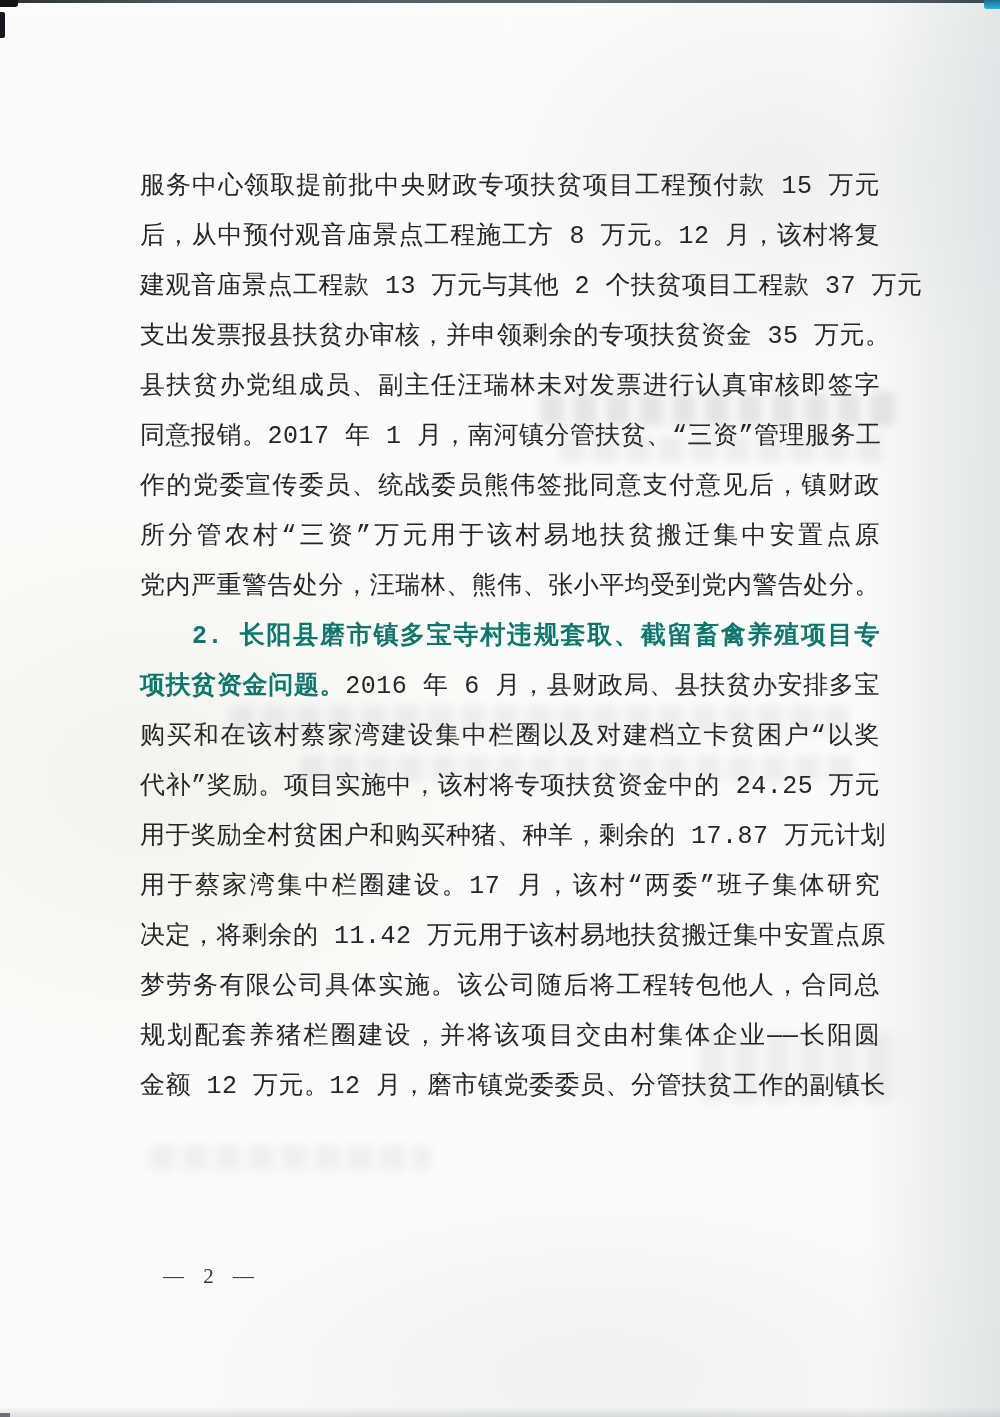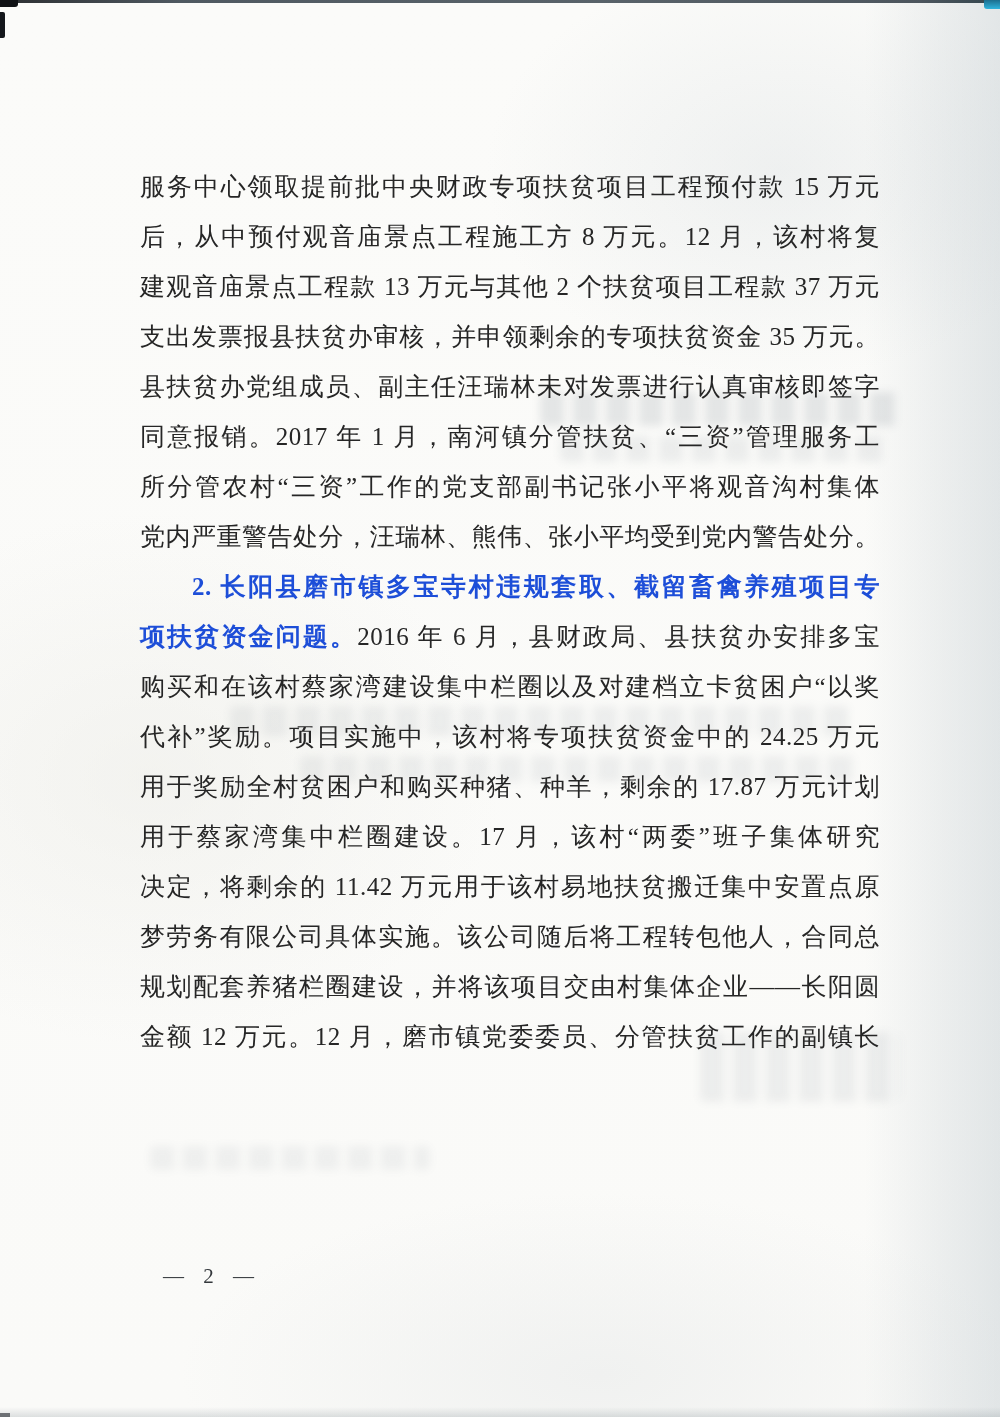--- a/index.html
+++ b/index.html
@@ -99,24 +99,25 @@
     color: #262626;
     font-size: 25px;
   }
   .line {
     height: 50px;
     line-height: 50px;
     text-align: justify;
     text-align-last: justify;
     white-space: nowrap;
     letter-spacing: 0.5px;
+    font-family: Liberation Mono, monospace;
   }
   .line .b {
     font-weight: bold;
-    color: #1d4ed8;
+    color: #0f766e;
   }
   .line.indent {
     text-indent: 52px;
   }
   .page-number {
     position: absolute;
     left: 163px;
     top: 1264px;
     font-size: 21px;
     letter-spacing: 7px;
@@ -143,21 +144,22 @@
 <div class="left-edge-mark"></div>
 <div class="bottom-left-mark"></div>
 
 <div class="doc-body">
     <div class="line">服务中心领取提前批中央财政专项扶贫项目工程预付款 15 万元</div>
     <div class="line">后，从中预付观音庙景点工程施工方 8 万元。12 月，该村将复</div>
     <div class="line">建观音庙景点工程款 13 万元与其他 2 个扶贫项目工程款 37 万元</div>
     <div class="line">支出发票报县扶贫办审核，并申领剩余的专项扶贫资金 35 万元。</div>
     <div class="line">县扶贫办党组成员、副主任汪瑞林未对发票进行认真审核即签字</div>
     <div class="line">同意报销。2017 年 1 月，南河镇分管扶贫、“三资”管理服务工</div>
-    <div class="line">所分管农村“三资”工作的党支部副书记张小平将观音沟村集体</div>
+    <div class="line">作的党委宣传委员、统战委员熊伟签批同意支付意见后，镇财政</div>
+    <div class="line">所分管农村“三资”万元用于该村易地扶贫搬迁集中安置点原</div>
     <div class="line">党内严重警告处分，汪瑞林、熊伟、张小平均受到党内警告处分。</div>
     <div class="line indent"><span class="b">2. 长阳县磨市镇多宝寺村违规套取、截留畜禽养殖项目专</span></div>
     <div class="line"><span class="b">项扶贫资金问题。</span>2016 年 6 月，县财政局、县扶贫办安排多宝</div>
     <div class="line">购买和在该村蔡家湾建设集中栏圈以及对建档立卡贫困户“以奖</div>
     <div class="line">代补”奖励。项目实施中，该村将专项扶贫资金中的 24.25 万元</div>
     <div class="line">用于奖励全村贫困户和购买种猪、种羊，剩余的 17.87 万元计划</div>
     <div class="line">用于蔡家湾集中栏圈建设。17 月，该村“两委”班子集体研究</div>
     <div class="line">决定，将剩余的 11.42 万元用于该村易地扶贫搬迁集中安置点原</div>
     <div class="line">梦劳务有限公司具体实施。该公司随后将工程转包他人，合同总</div>
     <div class="line">规划配套养猪栏圈建设，并将该项目交由村集体企业——长阳圆</div>

